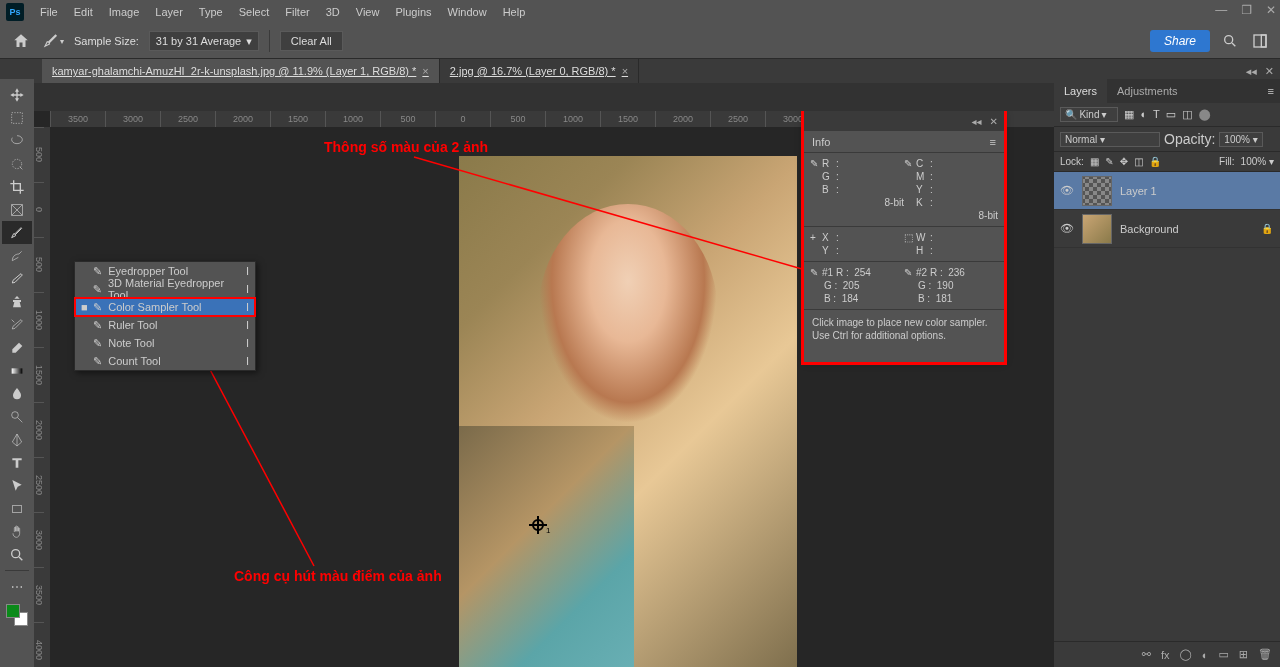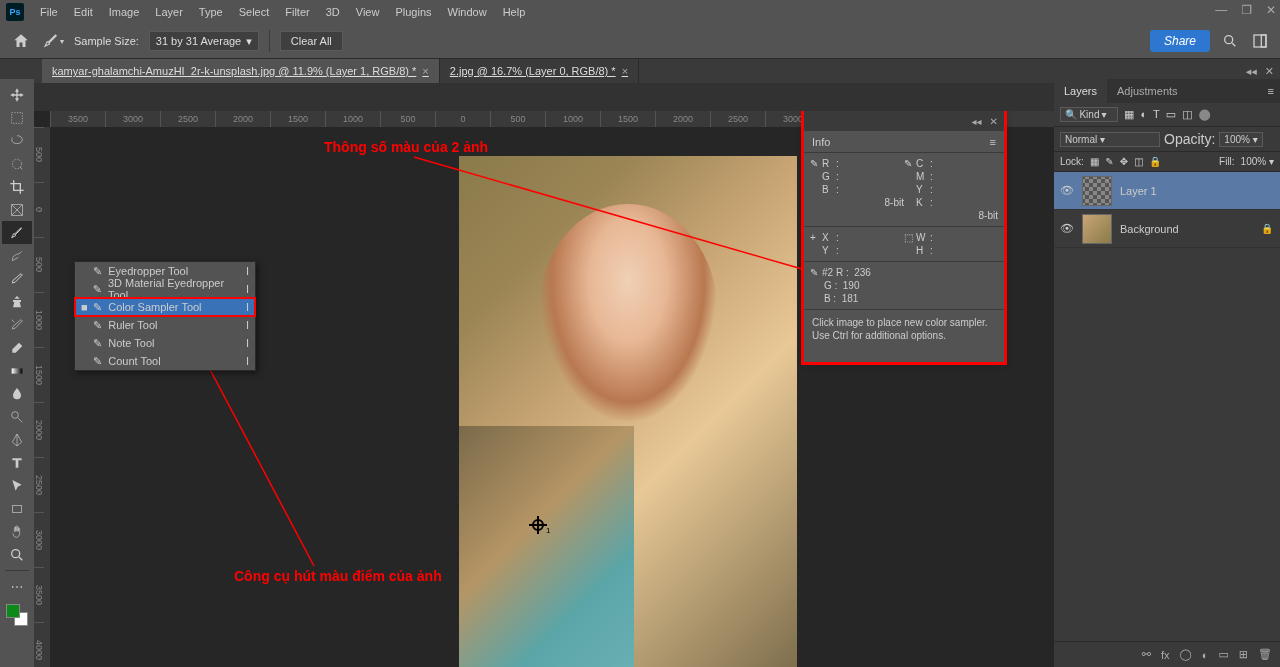--- a/index.html
+++ b/index.html
@@ -429,20 +429,25 @@
             <div class="info-row"><span class="marker-icon">+</span><span class="lbl">X</span>:</div>
             <div class="info-row"><span class="marker-icon"></span><span class="lbl">Y</span>:</div>
           </div>
         <div class="info-col">
             <div class="info-row"><span class="marker-icon">⬚</span><span class="lbl">W</span>:</div>
             <div class="info-row"><span class="marker-icon"></span><span class="lbl">H</span>:</div>
           </div>
       </div>
       <div class="info-sect" id="markers">
           <div class="info-col">
+            <div class="info-row"><span class="marker-icon">✎</span>#1 R : &nbsp;254</div>
+            <div class="info-row">&nbsp;&nbsp;&nbsp;&nbsp;&nbsp;G : &nbsp;205</div>
+            <div class="info-row">&nbsp;&nbsp;&nbsp;&nbsp;&nbsp;B : &nbsp;184</div>
+          </div>
+          <div class="info-col">
             <div class="info-row"><span class="marker-icon">✎</span>#2 R : &nbsp;236</div>
             <div class="info-row">&nbsp;&nbsp;&nbsp;&nbsp;&nbsp;G : &nbsp;190</div>
             <div class="info-row">&nbsp;&nbsp;&nbsp;&nbsp;&nbsp;B : &nbsp;181</div>
           </div>
         </div>
       <div class="info-msg">
           <div>Click image to place new color sampler.</div>
           <div>Use Ctrl for additional options.</div>
         </div>
     </div>

